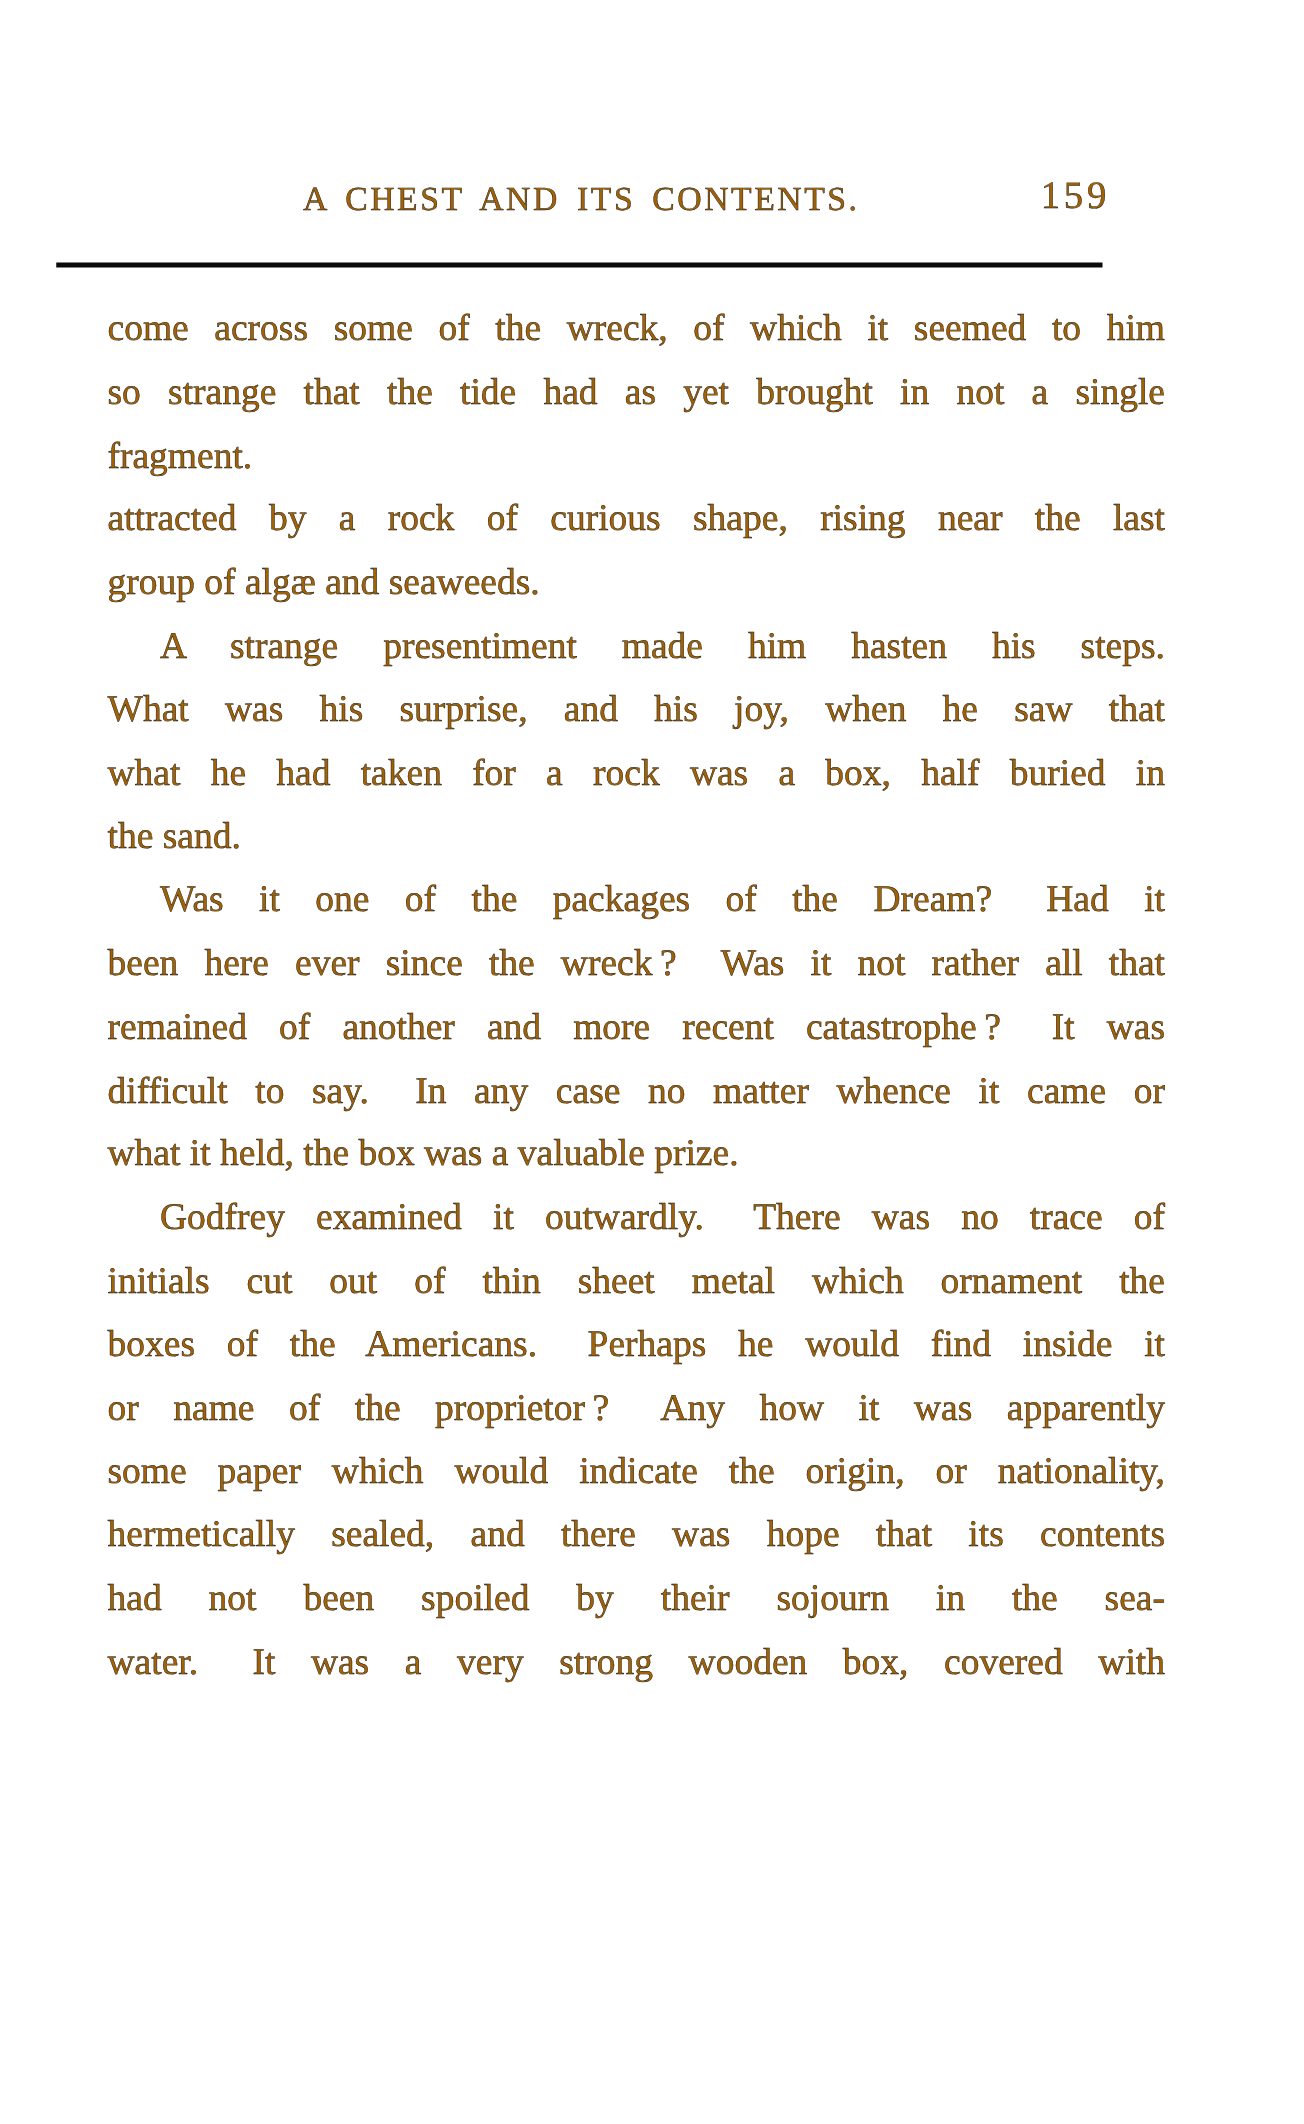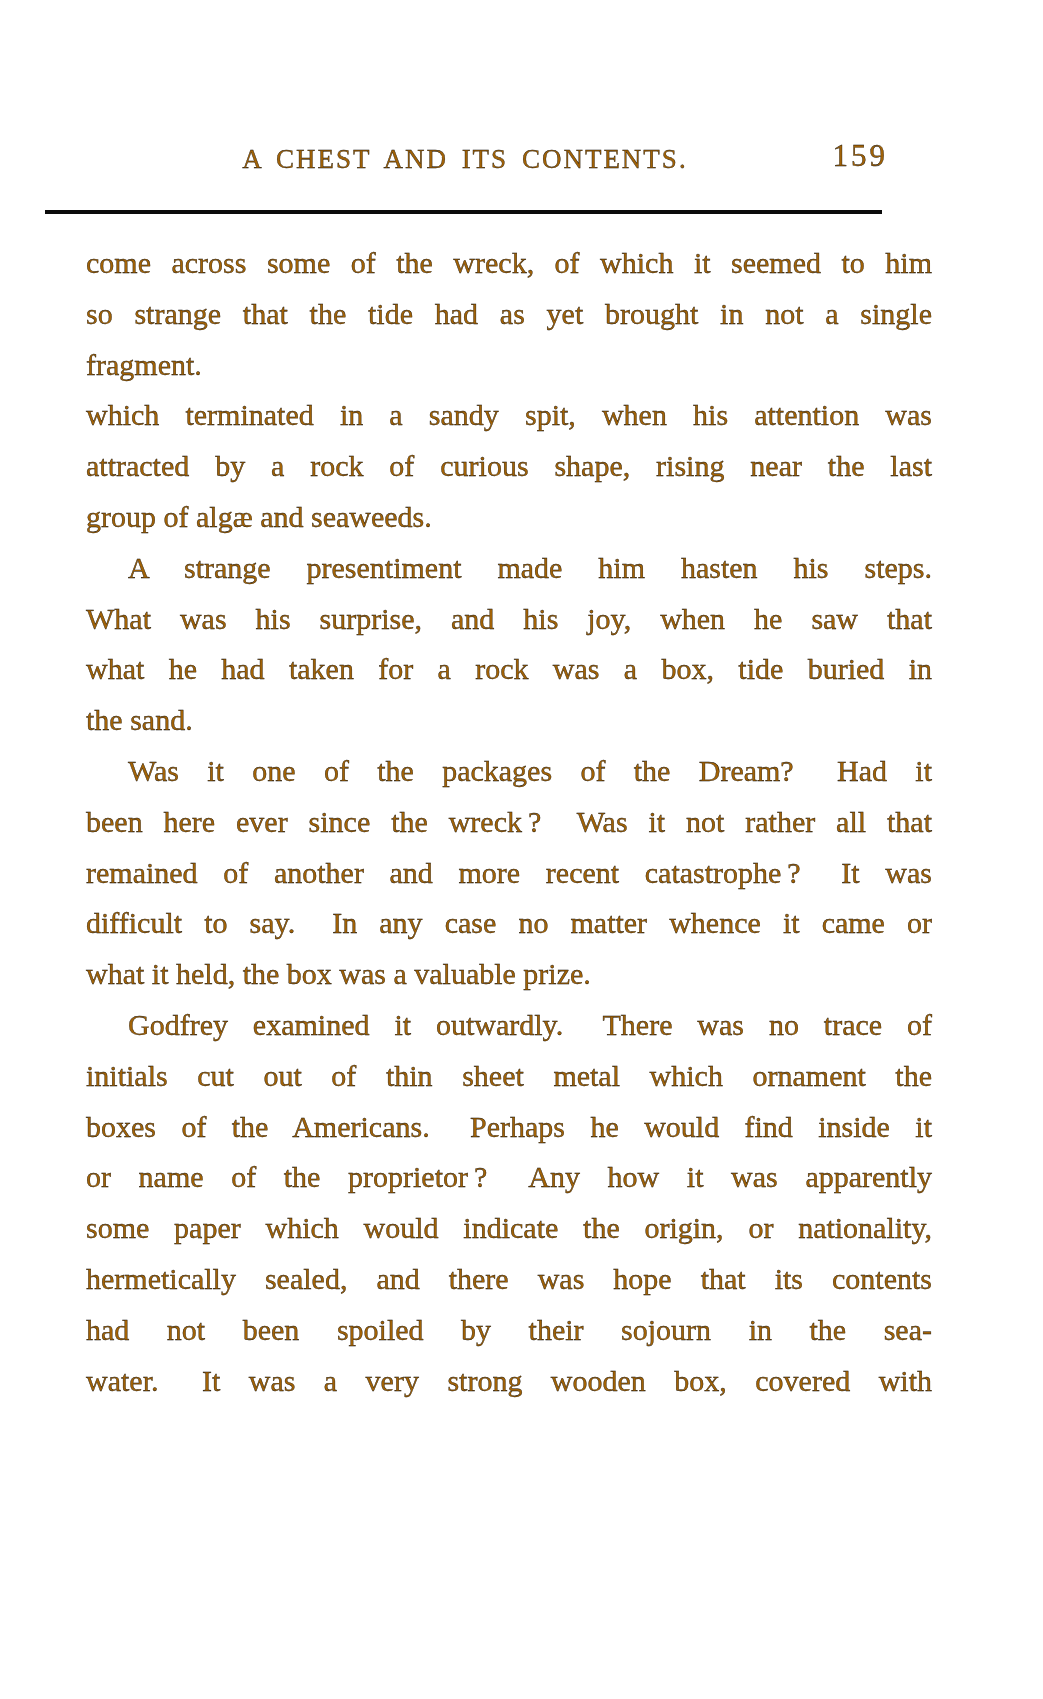--- a/index.html
+++ b/index.html
@@ -84,28 +84,27 @@
     <div class="page-number">159</div>
   </div>
   <div class="header-rule"></div>
   <div class="page-body">
       <div class="paragraph">
         <div class="line"><span>come across some of the wreck, of which it seemed to him</span></div>
         <div class="line"><span>so strange that the tide had as yet brought in not a single</span></div>
         <div class="line last-line"><span>fragment.</span></div>
       </div>
       <div class="paragraph">
-        <div class="line"><span>which terminated in a sandy spit, when his attention was</span></div>
         <div class="line"><span>attracted by a rock of curious shape, rising near the last</span></div>
         <div class="line last-line"><span>group of algæ and seaweeds.</span></div>
       </div>
       <div class="paragraph">
         <div class="line indented"><span>A strange presentiment made him hasten his steps.</span></div>
         <div class="line"><span>What was his surprise, and his joy, when he saw that</span></div>
-        <div class="line"><span>what he had taken for a rock was a box, tide buried in</span></div>
+        <div class="line"><span>what he had taken for a rock was a box, half buried in</span></div>
         <div class="line last-line"><span>the sand.</span></div>
       </div>
       <div class="paragraph">
         <div class="line indented"><span>Was it one of the packages of the </span><span class="italic">Dream?</span><span>  Had it</span></div>
         <div class="line"><span>been here ever since the wreck ?  Was it not rather all that</span></div>
         <div class="line"><span>remained of another and more recent catastrophe ?  It was</span></div>
         <div class="line"><span>difficult to say.  In any case no matter whence it came or</span></div>
         <div class="line last-line"><span>what it held, the box was a valuable prize.</span></div>
       </div>
       <div class="paragraph">

